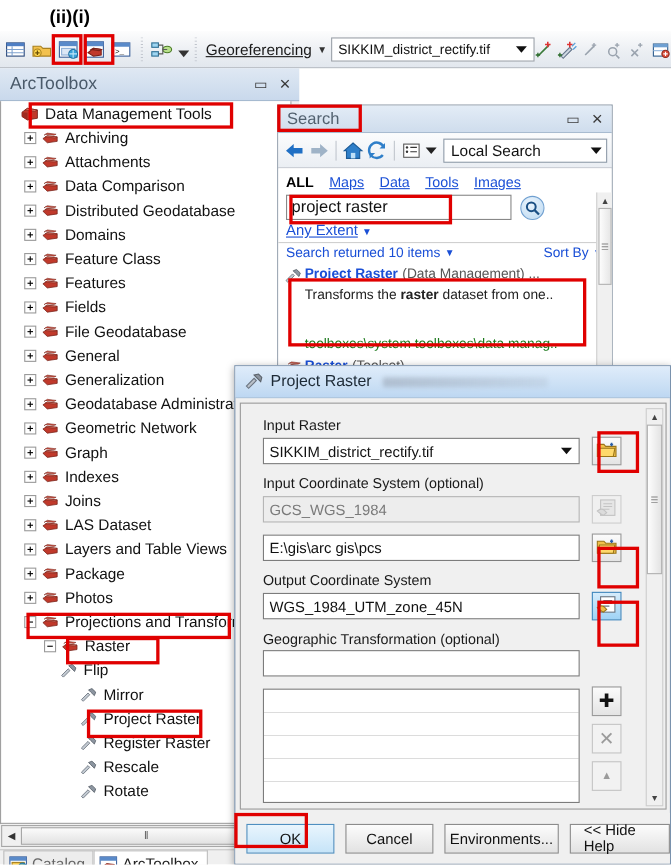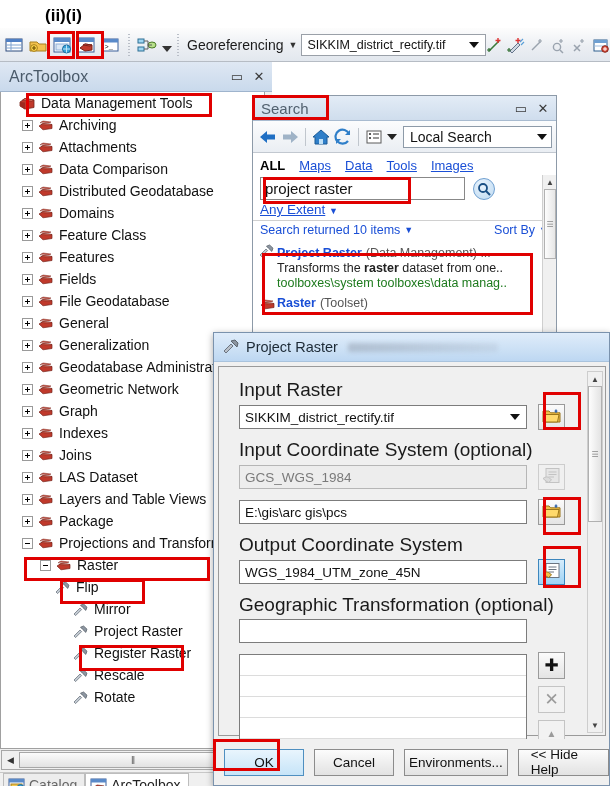--- a/index.html
+++ b/index.html
@@ -18,21 +18,21 @@
   #toolbar {
     left:0; top:28px; width:610px; height:34px;
     background:linear-gradient(#fdfdfd,#eceff3 55%,#e2e7ee);
     border-bottom:1px solid #b6bcc4;
     display:flex; align-items:center; padding-left:3px;
   }
   .tb-ico { width:22px; height:22px; margin-right:2px; position:relative; flex:none; }
   .grip { width:5px; height:22px; margin:0 4px; flex:none;
           background-image:repeating-linear-gradient(#b9bec7 0 1px, transparent 1px 3px);
           background-size:2px 3px; background-repeat:repeat-y; background-position:1px 0; }
-  .tb-text { font-size:14px; color:#1b1b1b; padding:0 2px; white-space:nowrap; }
+  .tb-text { font-size:14px; color:#1b1b1b; padding:0 2px; white-space:nowrap;text-decoration:underline; }
   .tb-caret { font-size:9px; margin-left:3px; color:#333; }
   #layer-combo {
     width:185px; height:22px; border:1px solid #9aa0a8; background:#fff;
     display:flex; align-items:center; padding:0 2px 0 5px; margin-left:4px; flex:none;
     font-size:12.5px; color:#111;
   }
   #layer-combo .txt { flex:1; overflow:hidden; white-space:nowrap; }
   .cb-arrow { width:0;height:0;border-left:5px solid transparent;border-right:5px solid transparent;border-top:6px solid #111; margin-right:4px;}
   .overflow-btn { width:11px;height:22px;margin-left:1px;display:flex;align-items:flex-end;justify-content:center;flex:none;}
   .overflow-btn i { width:0;height:0;border-left:5px solid transparent;border-right:5px solid transparent;border-top:6px solid #333; display:block; margin-bottom:4px;}
@@ -85,32 +85,32 @@
   #query-input { width:205px; height:23px; border:1px solid #888; background:#fff; display:flex; align-items:center; padding-left:4px; font-size:15px; color:#111;}
   #search-go { width:22px;height:22px;border-radius:50%;border:1px solid #6f9fd0;background:radial-gradient(circle at 40% 30%,#eaf4fd,#bcd9f1);margin-left:8px;display:flex;align-items:center;justify-content:center;flex:none;}
   #extent-row { padding:2px 0 0 7px; font-size:13.5px;}
   #extent-row a { color:#1a4fd6; text-decoration:underline;}
   #results-hdr { display:flex; align-items:center; border-top:1px solid #d0d0d0; margin-top:3px; padding:2px 8px 2px 7px; font-size:12.5px; color:#1a4fd6;}
   #results-hdr .sp { flex:1; }
   .res-item { padding:3px 0 2px 6px; font-size:12.5px; line-height:15px; }
   .res-title { color:#1a4fd6; font-weight:bold; }
   .res-title .sub { color:#555; font-weight:normal; }
   .res-desc { color:#222; }
-  .res-path { color:#1d7a1d; }
+  .res-path { color:#1d7a1d;margin-top:29px; }
   #search-vscroll { position:absolute; right:0; top:22px; width:14px; height:163px; background:#f0f0f0; border-left:1px solid #cfcfcf; }
   .sb-arw { width:14px;height:14px;display:flex;align-items:center;justify-content:center;font-size:8px;color:#444;}
   .sb-thumb { width:12px;height:70px;margin:0 1px;background:linear-gradient(90deg,#fdfdfd,#e6e6e6);border:1px solid #b2b2b2;display:flex;align-items:center;justify-content:center;color:#777;font-size:9px;}
 
   
   #dlg { left:213px; top:332px; width:397px; height:454px; background:#f0f0f0; border:1px solid #7a92ad; box-shadow:0 2px 7px rgba(0,0,0,.35); }
   #dlg-title { height:29px; background:linear-gradient(#dfecfa,#c8def4 70%,#bdd7f2); display:flex; align-items:center; padding-left:8px; border-bottom:1px solid #a9c3dd;}
   #dlg-title .t { font-size:14.5px; color:#1d2a36; margin-left:6px;}
   #dlg-title .blur { margin-left:10px; width:150px;height:9px;background:linear-gradient(90deg,rgba(140,150,165,.45),rgba(140,150,165,.15)); filter:blur(2px); border-radius:2px;}
   #dlg-body { position:relative; height:370px; background:#f0f0f0; border:1px solid #9a9a9a; margin:4px 3px 0 4px; padding:12px 0 0 20px; }
-  .fld-label { font-size:19px; color:#1a1a1a; margin-bottom:3px; }
+  .fld-label { font-size:13px; color:#1a1a1a; margin-bottom:3px; }
   .fld-row { display:flex; align-items:center; margin-bottom:9px; }
   .fld-input { width:288px; height:24px; background:#fff; border:1px solid #7c7c7c; display:flex; align-items:center; padding-left:5px; font-size:13.5px; color:#111; }
   .fld-input.dis { background:#ededed; border-color:#b6b6b6; color:#7a7a7a; }
   .fld-input .v { flex:1; overflow:hidden; white-space:nowrap; }
   .in-arrow { width:0;height:0;border-left:5px solid transparent;border-right:5px solid transparent;border-top:6px solid #111; margin-right:6px;}
   .side-btn { width:27px;height:26px;margin-left:11px;border:1px solid #9a9a9a;background:linear-gradient(#fbfbfb,#e4e4e4);display:flex;align-items:center;justify-content:center;flex:none;}
   .side-btn.dis { background:#f0f0f0;border-color:#cdcdcd; }
   .side-btn.sel { background:linear-gradient(#d6ecfb,#9fd3f5); border-color:#3c86bd; }
   #listbox { width:288px; height:104px; background:#fff; border:1px solid #7c7c7c; margin-top:2px;
              background-image:repeating-linear-gradient(#fff 0 20px,#dcdcdc 20px 21px); }
@@ -429,20 +429,29 @@
       <div class="node" style="padding-left: 21px;">
         <span class="exp plus"></span>
         <span class="tbx-ico"><svg width="17" height="14" viewBox="0 0 17 14">
             <path d="M2 8l4-2.5 9 1v4l-9 1.3z" fill="#c0392b" stroke="#76231a" stroke-width=".7"></path>
             <path d="M6 5.5l9 1-2 .9-9-1z" fill="#e0705f" stroke="#76231a" stroke-width=".5"></path>
             <path d="M3 5l3-2 8 1-2 .9L4.3 4z" fill="#d85a49" stroke="#76231a" stroke-width=".5"></path>
           </svg></span>
         <span>Package</span>
       </div>
       <div class="node" style="padding-left: 21px;">
+        <span class="exp plus"></span>
+        <span class="tbx-ico"><svg width="17" height="14" viewBox="0 0 17 14">
+            <path d="M2 8l4-2.5 9 1v4l-9 1.3z" fill="#c0392b" stroke="#76231a" stroke-width=".7"></path>
+            <path d="M6 5.5l9 1-2 .9-9-1z" fill="#e0705f" stroke="#76231a" stroke-width=".5"></path>
+            <path d="M3 5l3-2 8 1-2 .9L4.3 4z" fill="#d85a49" stroke="#76231a" stroke-width=".5"></path>
+          </svg></span>
+        <span>Photos</span>
+      </div>
+      <div class="node" style="padding-left: 21px;">
         <span class="exp"></span>
         <span class="tbx-ico"><svg width="17" height="14" viewBox="0 0 17 14">
             <path d="M2 8l4-2.5 9 1v4l-9 1.3z" fill="#c0392b" stroke="#76231a" stroke-width=".7"></path>
             <path d="M6 5.5l9 1-2 .9-9-1z" fill="#e0705f" stroke="#76231a" stroke-width=".5"></path>
             <path d="M3 5l3-2 8 1-2 .9L4.3 4z" fill="#d85a49" stroke="#76231a" stroke-width=".5"></path>
           </svg></span>
         <span>Projections and Transformations</span>
       </div>
       <div class="node" style="padding-left: 39px;">
         <span class="exp"></span>
@@ -609,21 +618,21 @@
     <div id="results-hdr">
       <span>Search returned 10 items</span>
       <span style="font-size:9px;margin-left:4px">▼</span>
       <span class="sp"></span>
       <span>Sort By</span>
       <span style="font-size:9px;margin-left:4px">▼</span>
     </div>
 
     <div id="results-list">
         <div class="res-item">
-          <div style="display: flex; align-items: flex-end;">
+          <div style="display: flex; align-items: flex-start; text-decoration: underline;">
             <span style="width: 18px; flex: 0 0 auto; margin-top: 1px;"><svg width="16" height="14" viewBox="0 0 16 14">
                 <path d="M1 12l6-6 1.6 1.6-6 6z" fill="#c3cad2" stroke="#6e7782" stroke-width=".8"></path>
                 <path d="M7.5 3.2L10.6 2 14 5.2l-1.2 3.2-3.3-3.2z" fill="#8d96a1" stroke="#5c646d" stroke-width=".8"></path>
               </svg></span>
             <span class="res-title"><span>Project Raster</span><span class="sub" style="margin-left: 4px;">(Data Management) ...</span></span>
           </div>
           <div class="res-desc" style="padding-left: 18px;"><span>Transforms the </span><b>raster</b><span> dataset from one..</span></div>
           <div class="res-path" style="padding-left: 18px;">toolboxes\system toolboxes\data manag..</div>
         </div>
         <div class="res-item">

